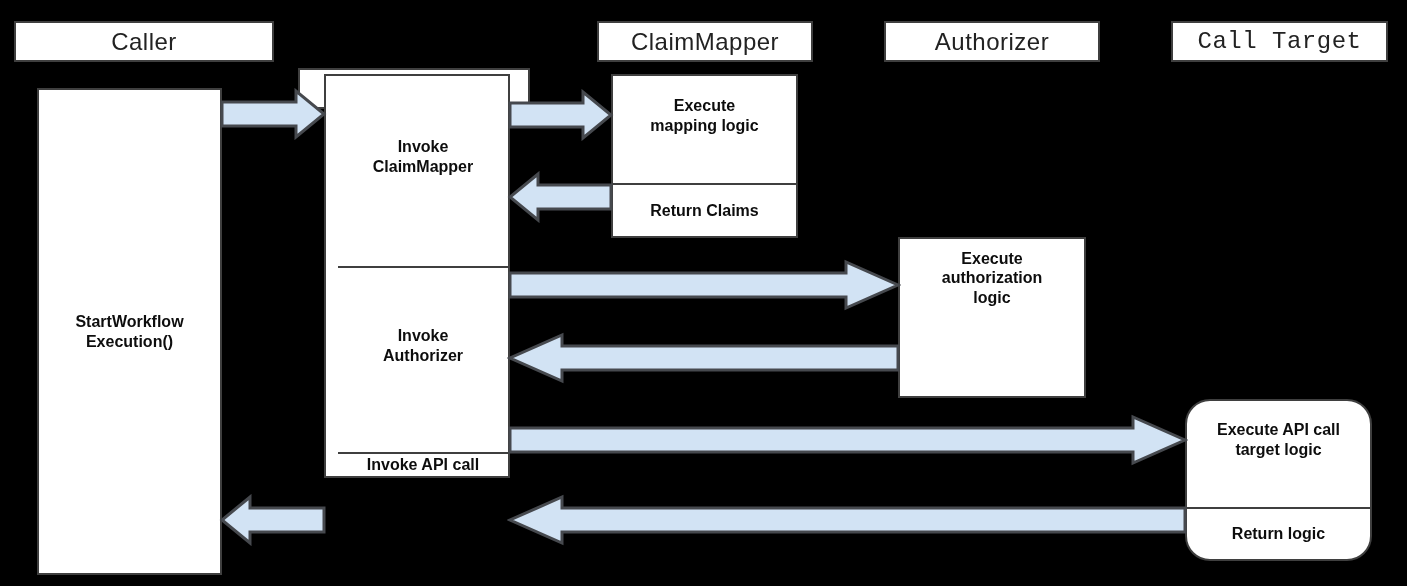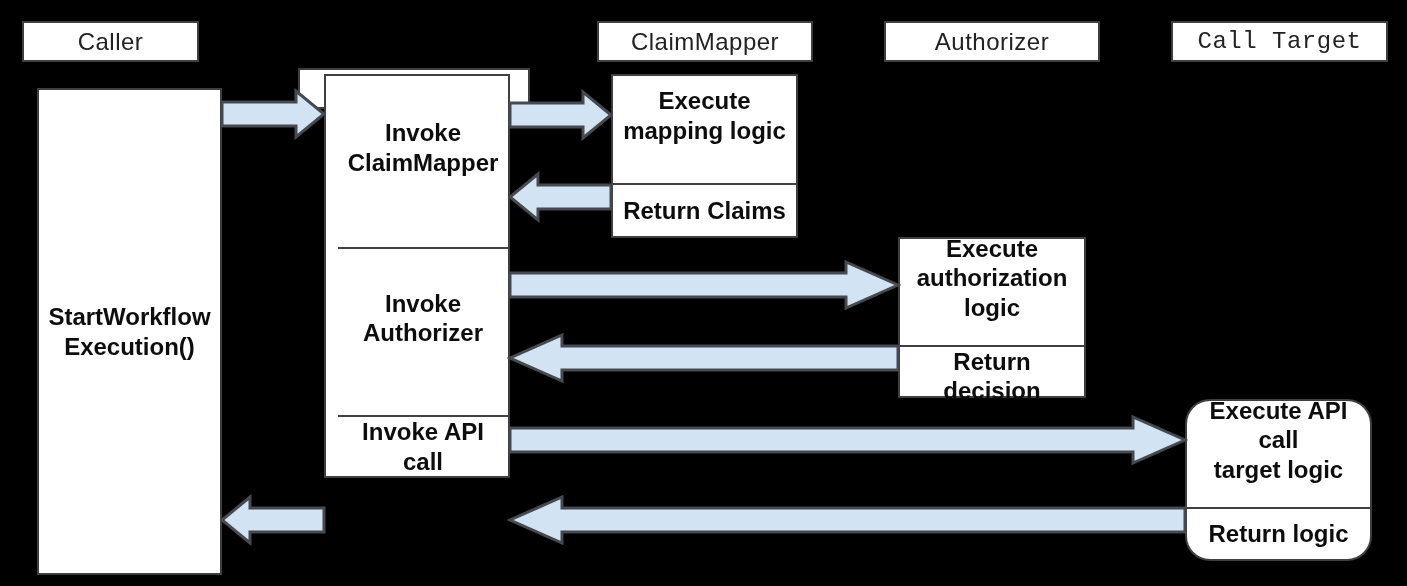--- a/index.html
+++ b/index.html
@@ -31,35 +31,35 @@
   .activation{
     position:absolute;
     background:var(--box-fill);
     border:2px solid var(--box-border);
     box-sizing:border-box;
     display:flex;flex-direction:column;
   }
   .step{
     display:flex;align-items:center;justify-content:center;
     text-align:center;
-    font-size:24px;font-weight:700;line-height:1.22;
+    font-size:16px;font-weight:700;line-height:1.22;
     color:var(--body-text);
     white-space:pre-line;
     padding:0 8px;
     box-sizing:border-box;
   }
   .step.divided{border-top:2px solid var(--box-border);margin-top:28px;}
   .arrow{position:absolute;display:block;}
 </style>
 </head>
 <body>
 
 <div class="stage">
 
-  <div class="lane-header" style="left:22px;width:177px;">
+  <div class="lane-header" style="left:14px;width:260px;">
     <span>Caller</span>
   </div>
   <div class="lane-header" style="left:298px;width:232px;margin-top:47px;">
     <span>Frontend</span>
   </div>
   <div class="lane-header" style="left:597px;width:216px;">
     <span>ClaimMapper</span>
   </div>
   <div class="lane-header" style="left:884px;width:216px;">
     <span>Authorizer</span>
@@ -84,21 +84,20 @@
   <div class="activation" style="left:611px;top:74px;width:187px;height:164px;">
     <div class="step" style="height:79px;">Execute
 mapping logic</div>
     <div class="step divided" style="flex:1;">Return Claims</div>
   </div>
 
   <div class="activation" style="left:898px;top:237px;width:188px;height:161px;">
     <div class="step" style="height:78px;">Execute
 authorization
 logic</div>
-    <div class="step divided" style="flex:1;">Return decision</div>
   </div>
 
   <div class="activation" style="left:1185px;top:399px;width:187px;height:162px;border-radius:25px;">
     <div class="step" style="height:78px;">Execute API call
 target logic</div>
     <div class="step divided" style="flex:1;">Return logic</div>
   </div>
 
   <svg class="arrow" style="left:219px;top:88px;" width="108" height="52" viewBox="0 0 108 52">
     <polygon points="3,14 77,14 77,3 105,26 77,49 77,38 3,38" stroke-width="3" stroke="#46494e" stroke-linejoin="miter" fill="#d2e3f4"></polygon>

